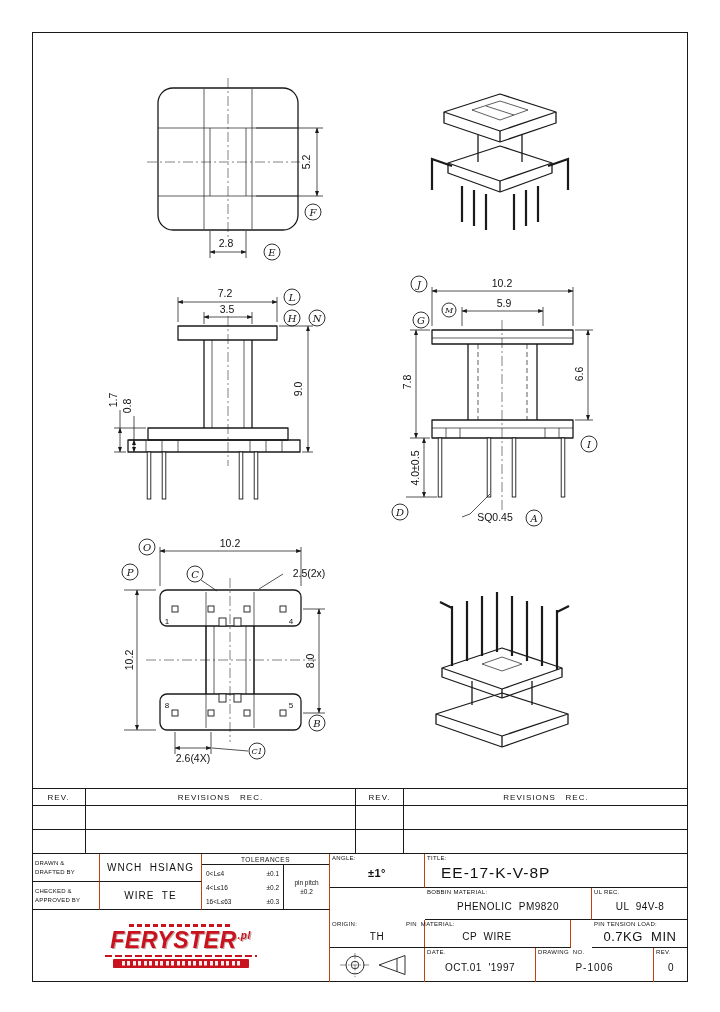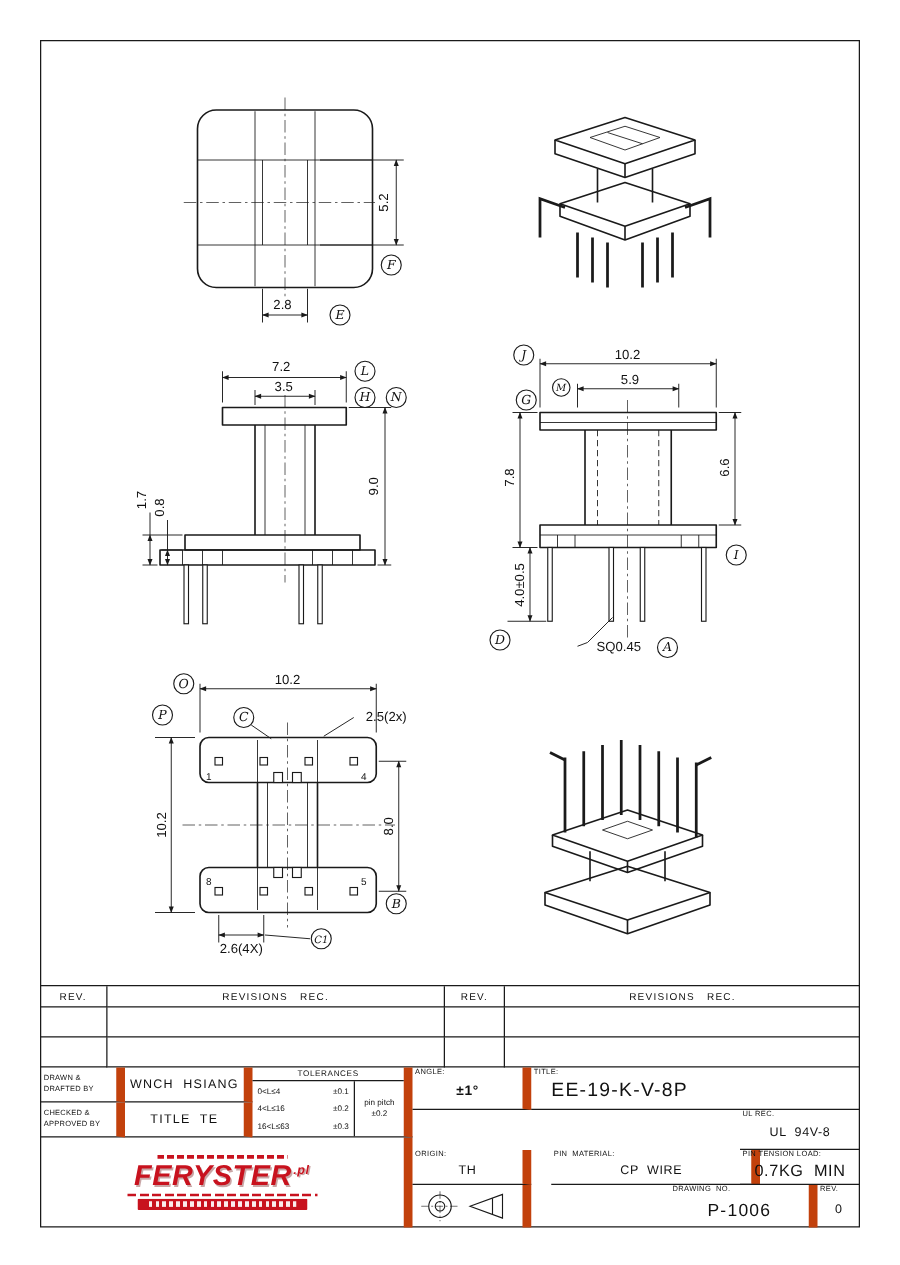--- a/index.html
+++ b/index.html
@@ -30,32 +30,32 @@
   #rev-table{position:absolute;left:32px;top:788px;width:656px;height:66px;
     border-top:1.2px solid #1a1a1a;display:grid;
     grid-template-columns:54px 270px 48px 1fr;grid-template-rows:17px 1fr 1fr;}
   .rt{border-right:1px solid #1a1a1a;border-bottom:1px solid #1a1a1a;}
   .rt.last{border-right:none;}
   .rt.hd{font-size:8px;display:flex;align-items:center;justify-content:center;
     letter-spacing:1px;white-space:pre;}
 
   
   #title-block{position:absolute;left:32px;top:854px;width:656px;height:128px;}
-  .cell{position:absolute;border-right:7px solid #c2410c;border-bottom:1px solid #1a1a1a;}
+  .cell{position:absolute;border-right:1px solid #c2410c;border-bottom:1px solid #1a1a1a;}
   .cell.nb-r{border-right:none}
   .cell.nb-b{border-bottom:none}
   .lbl{position:absolute;top:1px;left:2px;font-size:6px;letter-spacing:.3px;white-space:pre;}
   .val{width:100%;height:100%;display:flex;align-items:center;justify-content:center;
     padding-top:5px;font-size:10px;letter-spacing:.5px;white-space:pre;}
   .two-line{display:flex;flex-direction:column;justify-content:center;height:100%;
     padding-left:3px;font-size:6px;line-height:1.5;letter-spacing:.2px;white-space:pre;}
   .name-val{font-size:10px;letter-spacing:1px;}
   .title-val{justify-content:flex-start;padding-left:16px;font-size:15.5px;letter-spacing:1px;}
   .angle-val{font-weight:bold;font-size:11px;}
-  .dno-val{font-size:14px;letter-spacing:1px;}
+  .dno-val{font-size:10px;letter-spacing:1px;}
 
   .tol-head{height:11px;border-bottom:1px solid #1a1a1a;text-align:center;
     font-size:6.5px;line-height:11px;letter-spacing:.5px;}
   .tol-body{display:flex;height:calc(100% - 11px);}
   .tol-left{width:82px;border-right:1px solid #1a1a1a;display:flex;flex-direction:column;
     justify-content:space-around;padding:1px 4px;}
   .tol-row{display:flex;justify-content:space-between;font-size:6.5px;}
   .tol-right{flex:1;display:flex;flex-direction:column;justify-content:center;
     align-items:center;font-size:6.5px;gap:2px;text-align:center;}
 
@@ -392,21 +392,21 @@
   <div class="cell" style="left:68px;top:0;width:102px;height:28px">
     <div class="val name-val" style="padding-top:0">WNCH  HSIANG</div>
   </div>
   <div class="cell" style="left:0;top:28px;width:68px;height:28px">
     <div class="two-line">
       <span>CHECKED &amp;</span>
       <span>APPROVED BY</span>
     </div>
   </div>
   <div class="cell" style="left:68px;top:28px;width:102px;height:28px">
-    <div class="val name-val" style="padding-top:0">TITLE  TE</div>
+    <div class="val name-val" style="padding-top:0">WIRE  TE</div>
   </div>
 
   <div class="cell c-logo nb-b" style="left:0;top:56px;width:298px;height:72px">
     <div class="logo-wrap">
       <div class="logo-top"></div>
       <div class="logo-main"><span>FERYSTER</span><span class="logo-pl">.pl</span></div>
       <div class="logo-line"></div>
       <div class="logo-band"></div>
     </div>
   </div>
@@ -449,34 +449,42 @@
       <line x1="18" y1="2" x2="18" y2="26" class="cl2"></line>
       <circle cx="18" cy="14" r="9" class="ps"></circle>
       <circle cx="18" cy="14" r="3.8" class="ps"></circle>
       <path d="M42,14 L68,4.5 L68,23.5 Z" class="ps"></path>
       <line x1="60" y1="7.5" x2="60" y2="20.5" class="ps"></line>
     </svg>
   </div>
 
   <div class="cell nb-r" style="left:393px;top:0;width:263px;height:34px">
     <div class="lbl">TITLE:</div>
-    <div class="val title-val">EE-19-K-V-8P</div>
+    <div class="val title-val">EE-17-K-V-8P</div>
+  </div>
+  <div class="cell" style="left:393px;top:34px;width:167px;height:32px">
+    <div class="lbl">BOBBIN MATERIAL:</div>
+    <div class="val">PHENOLIC  PM9820</div>
   </div>
   <div class="cell nb-r" style="left:560px;top:34px;width:96px;height:32px">
     <div class="lbl">UL REC.</div>
     <div class="val">UL  94V-8</div>
   </div>
-  <div class="cell" style="left:409px;top:66px;width:167px;height:28px">
+  <div class="cell" style="left:372px;top:66px;width:167px;height:28px">
     <div class="lbl">PIN  MATERIAL:</div>
     <div class="val">CP  WIRE</div>
   </div>
   <div class="cell nb-r" style="left:560px;top:66px;width:96px;height:28px">
     <div class="lbl">PIN TENSION LOAD:</div>
     <div class="val" style="font-size:13px">0.7KG  MIN</div>
   </div>
+  <div class="cell nb-b" style="left:393px;top:94px;width:111px;height:34px">
+    <div class="lbl">DATE.</div>
+    <div class="val">OCT.01  '1997</div>
+  </div>
   <div class="cell nb-b" style="left:504px;top:94px;width:118px;height:34px">
     <div class="lbl">DRAWING  NO.</div>
     <div class="val dno-val">P-1006</div>
   </div>
   <div class="cell nb-r nb-b" style="left:622px;top:94px;width:34px;height:34px">
     <div class="lbl">REV.</div>
     <div class="val">0</div>
   </div>
 </div>
 

